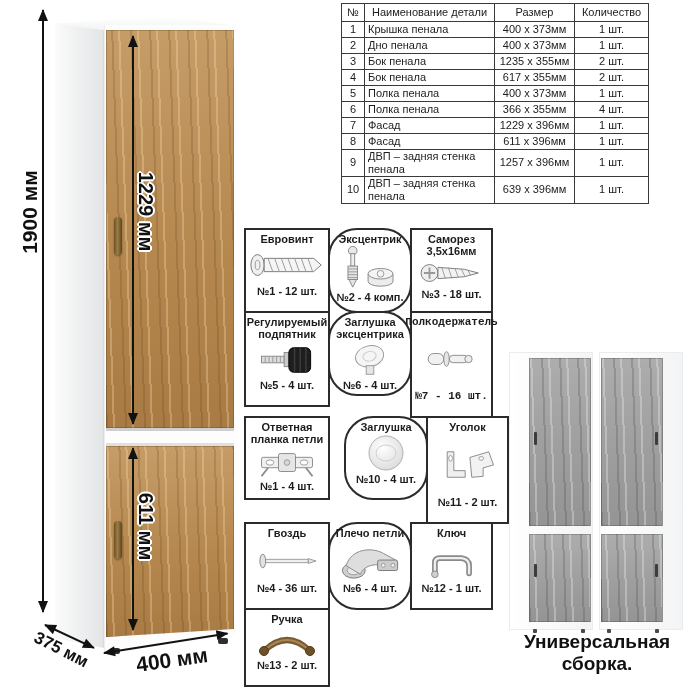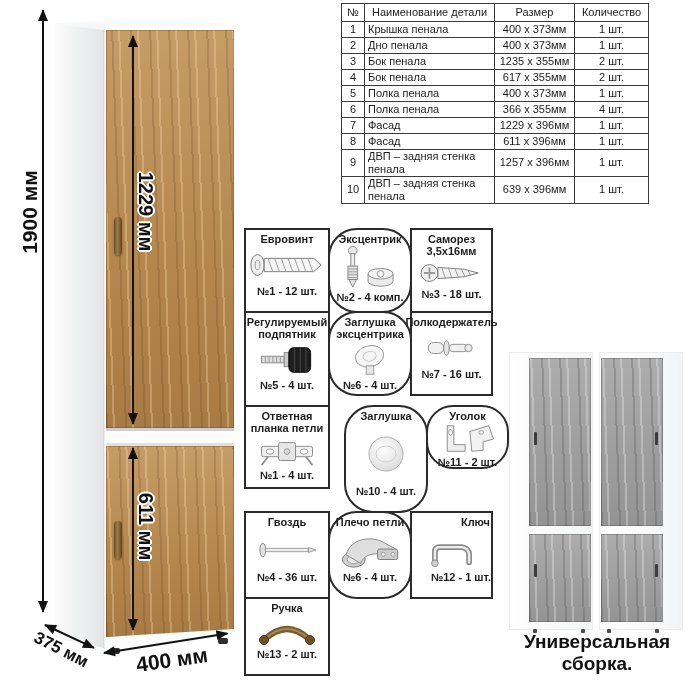--- a/index.html
+++ b/index.html
@@ -255,21 +255,21 @@
         <svg width="54" height="38" viewBox="0 0 56 40">
           <g transform="rotate(-14 28 18)">
             <ellipse cx="28" cy="16" rx="15" ry="11" fill="#f5f5f5" stroke="#999"></ellipse>
             <ellipse cx="28" cy="16" rx="7" ry="5" fill="none" stroke="#c9c9c9"></ellipse>
           </g>
           <rect x="24" y="26" width="8" height="9" fill="#e6e6e6" stroke="#999"></rect>
         </svg>
       </div>
       <div class="hw-count">№6 - 4 шт.</div>
     </div>
-    <div class="hw-cell hw-c2" style="height:85px;">
+    <div class="hw-cell hw-c2" style="height:107px;font-family:Liberation Mono, monospace;">
       <div class="hw-title">Полкодержатель</div>
       <div class="hw-icon">
         <svg width="56" height="22" viewBox="0 0 60 24">
           <rect x="4" y="6" width="17" height="12" rx="6" fill="#f1f1f1" stroke="#888"></rect>
           <ellipse cx="24" cy="12" rx="3" ry="8" fill="#e6e6e6" stroke="#888"></ellipse>
           <rect x="27" y="8" width="20" height="8" rx="4" fill="#f1f1f1" stroke="#888"></rect>
           <ellipse cx="48" cy="12" rx="4" ry="4" fill="#ededed" stroke="#888"></ellipse>
         </svg>
       </div>
       <div class="hw-count">№7 - 16 шт.</div>
@@ -284,37 +284,37 @@
           <rect x="5" y="12" width="54" height="11" rx="2" fill="#efefef" stroke="#888"></rect>
           <rect x="23" y="8" width="18" height="19" rx="2" fill="#e6e6e6" stroke="#888"></rect>
           <ellipse cx="14" cy="17.5" rx="4" ry="2.8" fill="#fff" stroke="#999"></ellipse>
           <ellipse cx="50" cy="17.5" rx="4" ry="2.8" fill="#fff" stroke="#999"></ellipse>
           <circle cx="32" cy="17.5" r="3" fill="#d7d7d7" stroke="#999"></circle>
           <path d="M12 23 L5 32 M52 23 L59 32" stroke="#8c8c8c" stroke-width="2"></path>
         </svg>
       </div>
       <div class="hw-count">№1 - 4 шт.</div>
     </div>
-    <div class="hw-cell hw-c1" style="height:108px;margin-left:14px;">
+    <div class="hw-cell hw-c1" style="height:84px;margin-left:14px;">
       <div class="hw-title">Заглушка</div>
       <div class="hw-icon">
         <svg width="44" height="40" viewBox="0 0 44 40">
           <defs>
             <radialGradient id="capg" cx="40%" cy="35%" r="75%">
               <stop offset="0%" stop-color="#ffffff"></stop>
                 <stop offset="100%" stop-color="#d9d9d9"></stop>
             </radialGradient>
           </defs>
           <circle cx="22" cy="20" r="17" fill="url(#capg)" stroke="#b0b0b0"></circle>
           <ellipse cx="22" cy="20" rx="10" ry="8" fill="none" stroke="#cfcfcf"></ellipse>
         </svg>
       </div>
       <div class="hw-count">№10 - 4 шт.</div>
     </div>
-    <div class="hw-cell hw-c2" style="height:64px;border-radius:27px;">
+    <div class="hw-cell hw-c2" style="height:108px;">
       <div class="hw-title">Уголок</div>
       <div class="hw-icon">
         <svg width="58" height="34" viewBox="0 0 60 36">
           <path d="M8 4 h7 v20 h12 v7 h-19 z" fill="#efefef" stroke="#888"></path>
           <ellipse cx="11.5" cy="11" rx="2" ry="3" fill="#fff" stroke="#999"></ellipse>
           <path d="M32 10 L52 4 L57 18 L46 21 L46 30 L34 31 Z" fill="#f2f2f2" stroke="#888"></path>
           <ellipse cx="44" cy="11" rx="2.5" ry="2" fill="#fff" stroke="#999"></ellipse>
         </svg>
       </div>
       <div class="hw-count">№11 - 2 шт.</div>
@@ -340,21 +340,21 @@
           <ellipse cx="15" cy="31" rx="12" ry="8" fill="#cfcfcf" stroke="#777"></ellipse>
           <ellipse cx="15" cy="31" rx="7" ry="4.5" fill="#e8e8e8" stroke="#999"></ellipse>
           <path d="M7 26 C12 8 34 6 46 13 L59 20 L56 29 C42 22 26 24 22 35 Z" fill="#dedede" stroke="#888"></path>
           <rect x="40" y="20" width="21" height="11" rx="2" fill="#cccccc" stroke="#777"></rect>
           <circle cx="46" cy="25.5" r="2" fill="#f2f2f2" stroke="#999"></circle>
           <circle cx="56" cy="25.5" r="2" fill="#f2f2f2" stroke="#999"></circle>
         </svg>
       </div>
       <div class="hw-count">№6 - 4 шт.</div>
     </div>
-    <div class="hw-cell hw-c2" style="height:88px;align-items:flex-end;">
+    <div class="hw-cell hw-c2" style="height:88px;">
       <div class="hw-title">Ключ</div>
       <div class="hw-icon">
         <svg width="54" height="38" viewBox="0 0 56 40">
           <path d="M10 33 V22 Q10 17 15 17 H38 Q46 18 46 25 V33" fill="none" stroke="#8a8a8a" stroke-width="6" stroke-linecap="round"></path>
           <path d="M10 33 V22 Q10 17 15 17 H38 Q46 18 46 25 V33" fill="none" stroke="#eeeeee" stroke-width="2.5" stroke-linecap="round"></path>
           <circle cx="10" cy="34" r="3.5" fill="#cfcfcf" stroke="#888"></circle>
         </svg>
       </div>
       <div class="hw-count">№12 - 1 шт.</div>
     </div>

